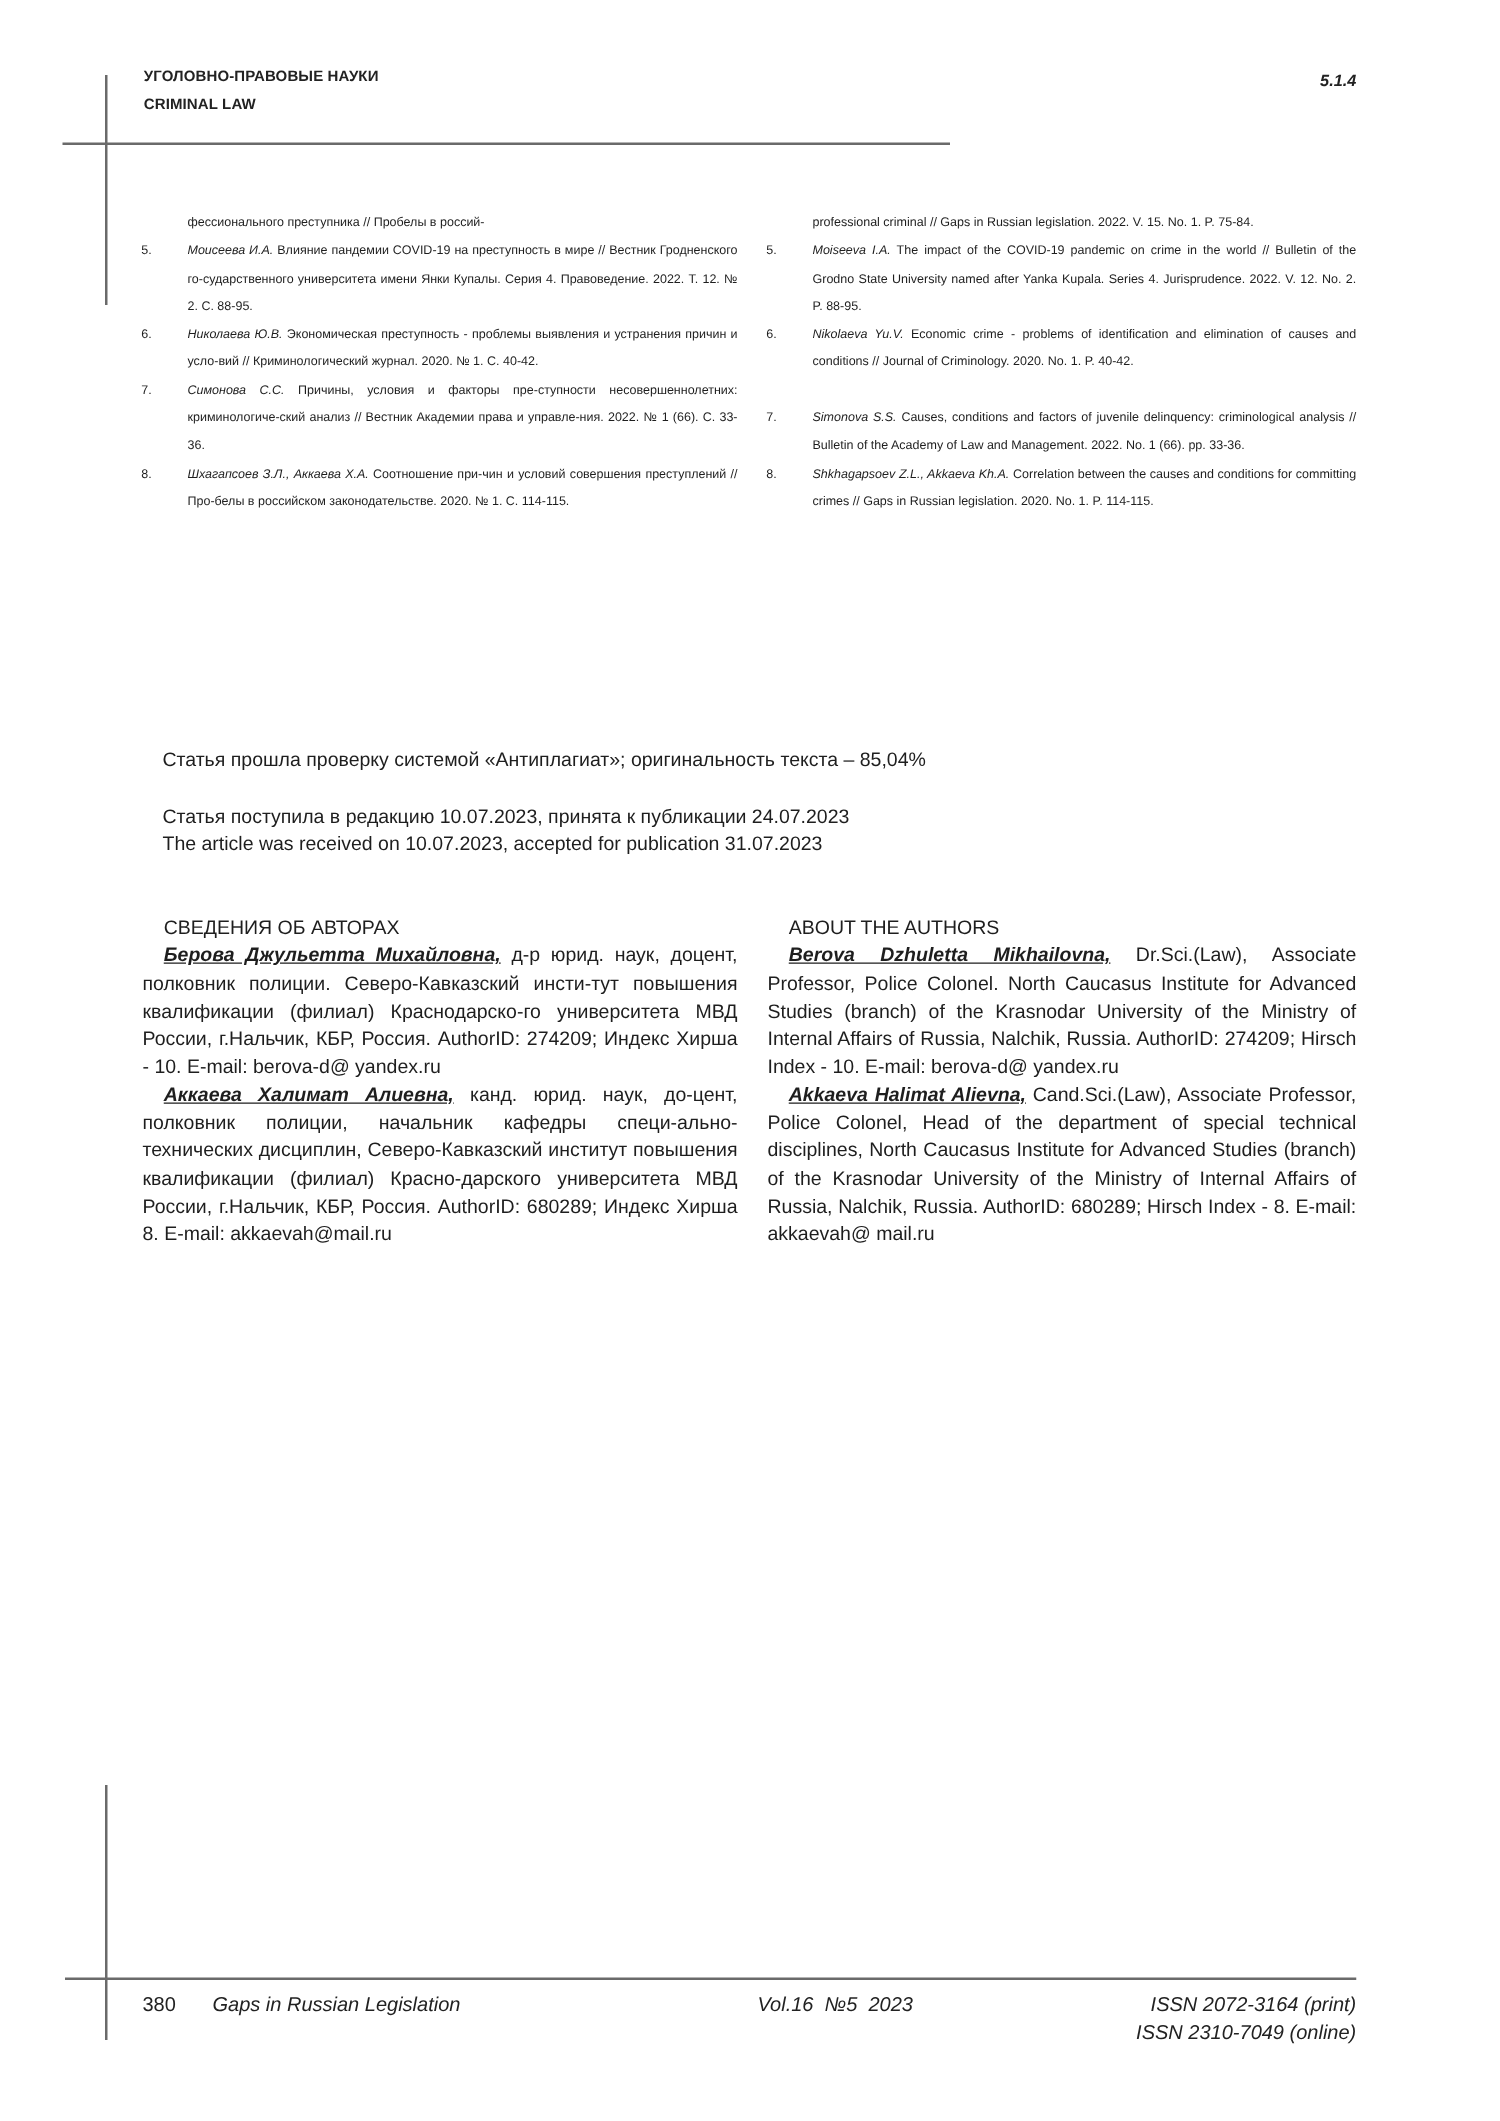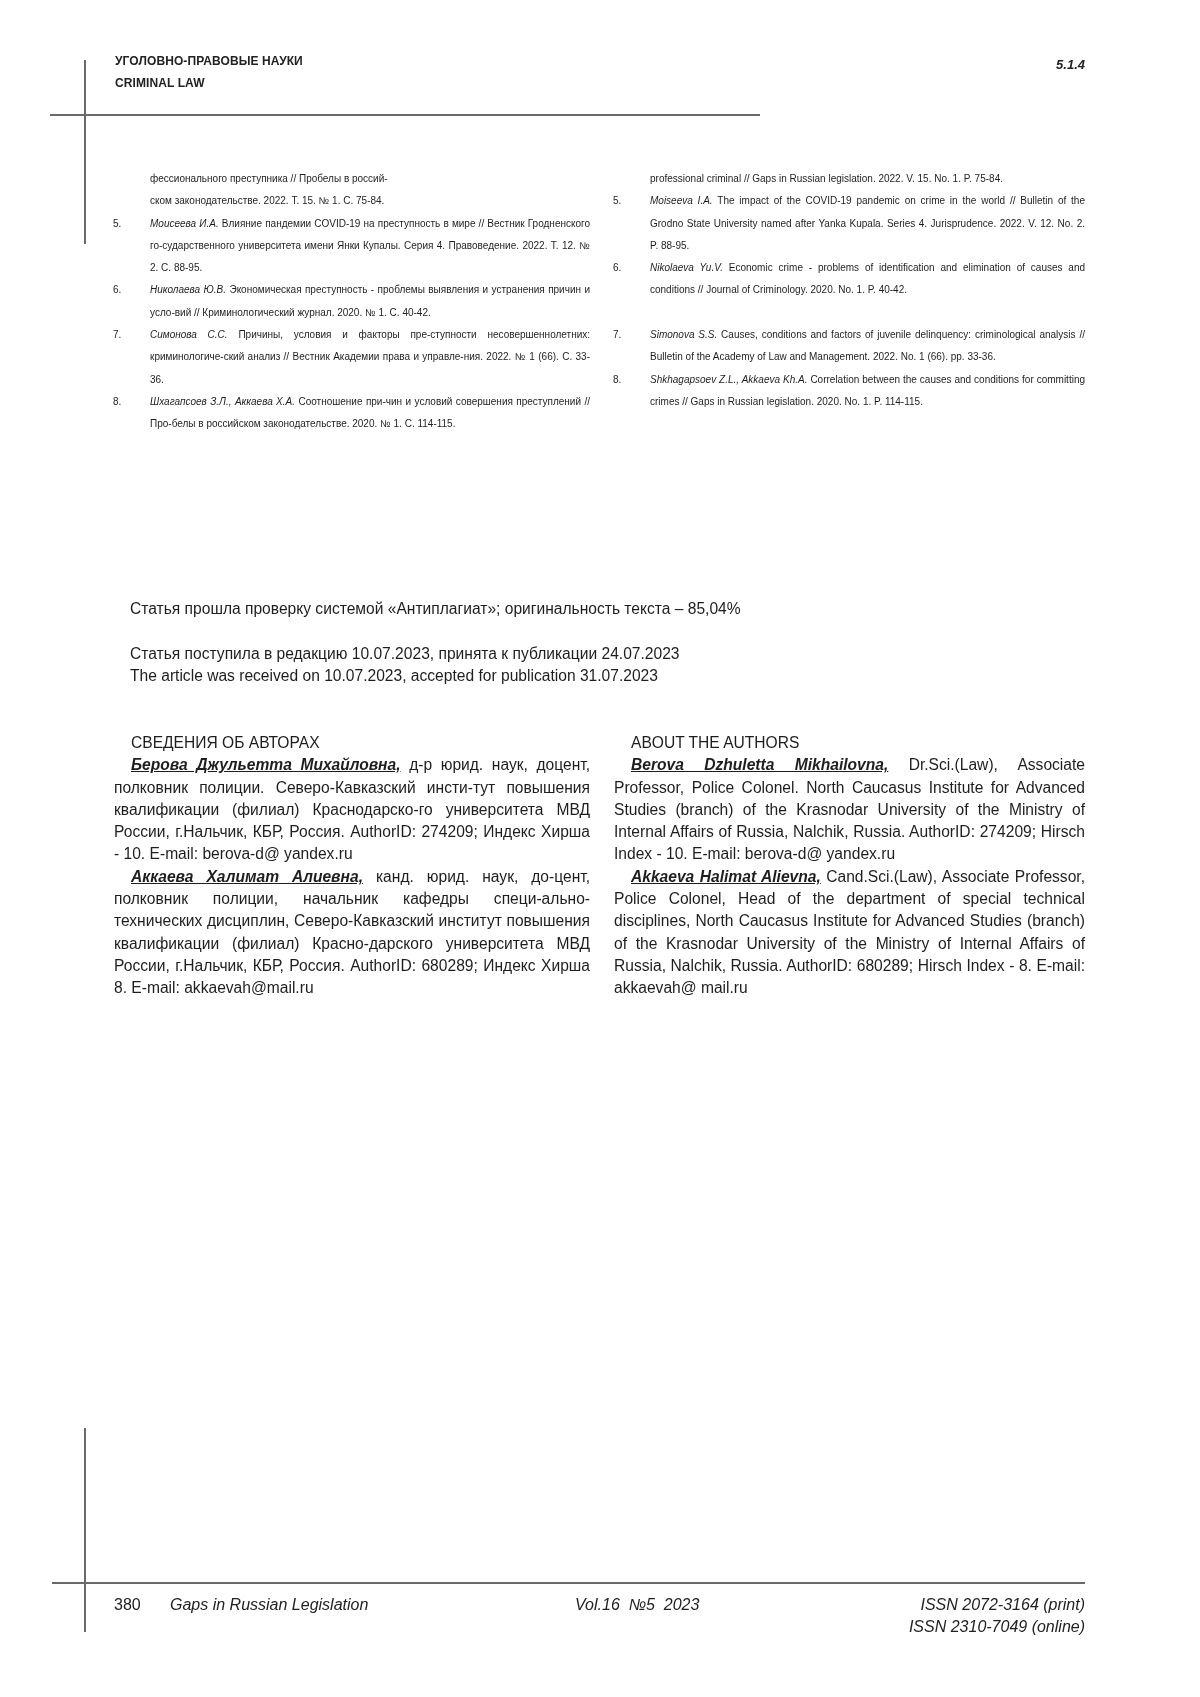--- a/index.html
+++ b/index.html
@@ -38,21 +38,20 @@
 
 <div class="hdr">
   <div>УГОЛОВНО-ПРАВОВЫЕ НАУКИ</div>
   <div>CRIMINAL LAW</div>
 </div>
 <div class="sec">5.1.4</div>
 
 <div class="col left">
   <div class="cont">
     <div>фессионального преступника // Пробелы в россий-</div>
-    <div>ском законодательстве. 2022. Т. 15. № 1. С. 75-84.</div>
   </div>
   <div class="ref">
     <span class="num">5.</span>
     <span class="auth">Моисеева И.А.</span>
     <span>Влияние пандемии COVID-19 на преступность в мире // Вестник Гродненского го-сударственного университета имени Янки Купалы. Серия 4. Правоведение. 2022. Т. 12. № 2. С. 88-95.</span>
   </div>
   <div class="ref">
     <span class="num">6.</span>
     <span class="auth">Николаева Ю.В.</span>
     <span>Экономическая преступность - проблемы выявления и устранения причин и усло-вий // Криминологический журнал. 2020. № 1. С. 40-42.</span>
@@ -117,17 +116,17 @@
     <span>Dr.Sci.(Law), Associate Professor, Police Colonel. North Caucasus Institute for Advanced Studies (branch) of the Krasnodar University of the Ministry of Internal Affairs of Russia, Nalchik, Russia. AuthorID: 274209; Hirsch Index - 10. E-mail: berova-d@ yandex.ru</span>
   </p>
   <p>
     <span class="name">Akkaeva Halimat Alievna,</span>
     <span>Cand.Sci.(Law), Associate Professor, Police Colonel, Head of the department of special technical disciplines, North Caucasus Institute for Advanced Studies (branch) of the Krasnodar University of the Ministry of Internal Affairs of Russia, Nalchik, Russia. AuthorID: 680289; Hirsch Index - 8. E-mail: akkaevah@ mail.ru</span>
   </p>
 </div>
 
 <div class="ftr" style="left:114px;text-align:right;">380</div>
 <div class="ftr it" style="left:170px;">Gaps in Russian Legislation</div>
-<div class="ftr it" style="left:575px;white-space:pre;">Vol.16  №5  2023</div>
+<div class="ftr it" style="left:606px;white-space:pre;">Vol.16  №5  2023</div>
 <div class="ftr it" style="right:115px;text-align:right;">
   <div>ISSN 2072-3164 (print)</div>
   <div>ISSN 2310-7049 (online)</div>
 </div>
 
 </body></html>

